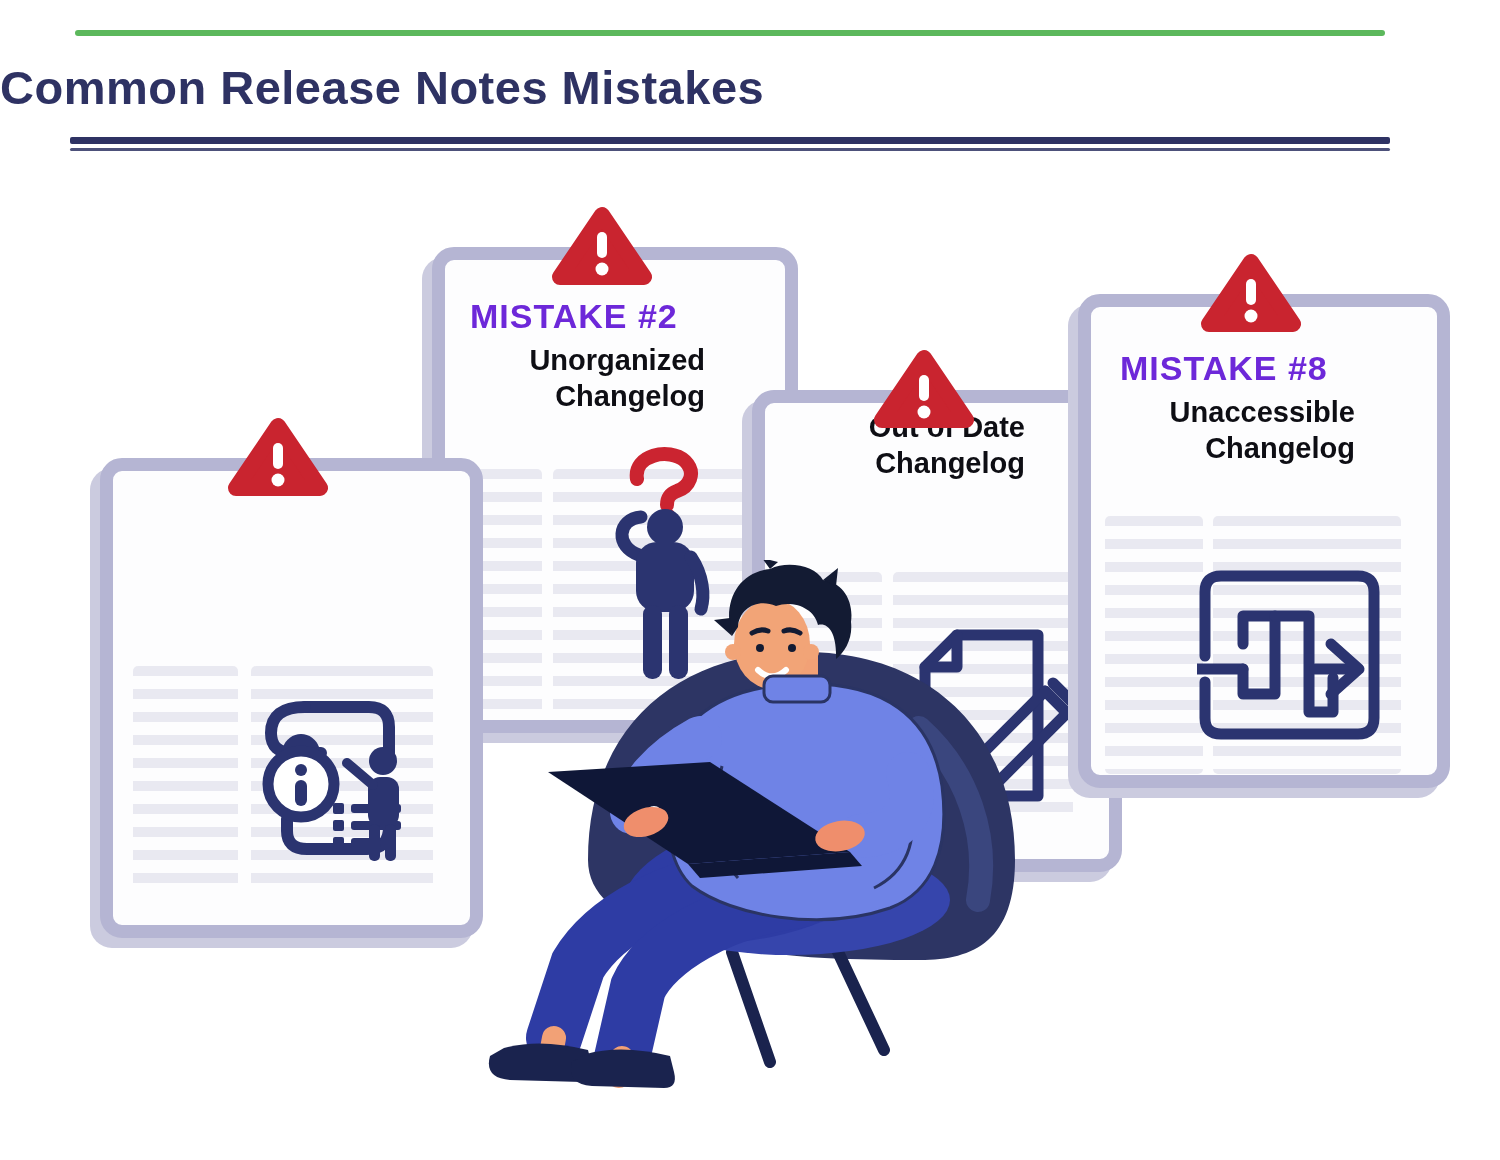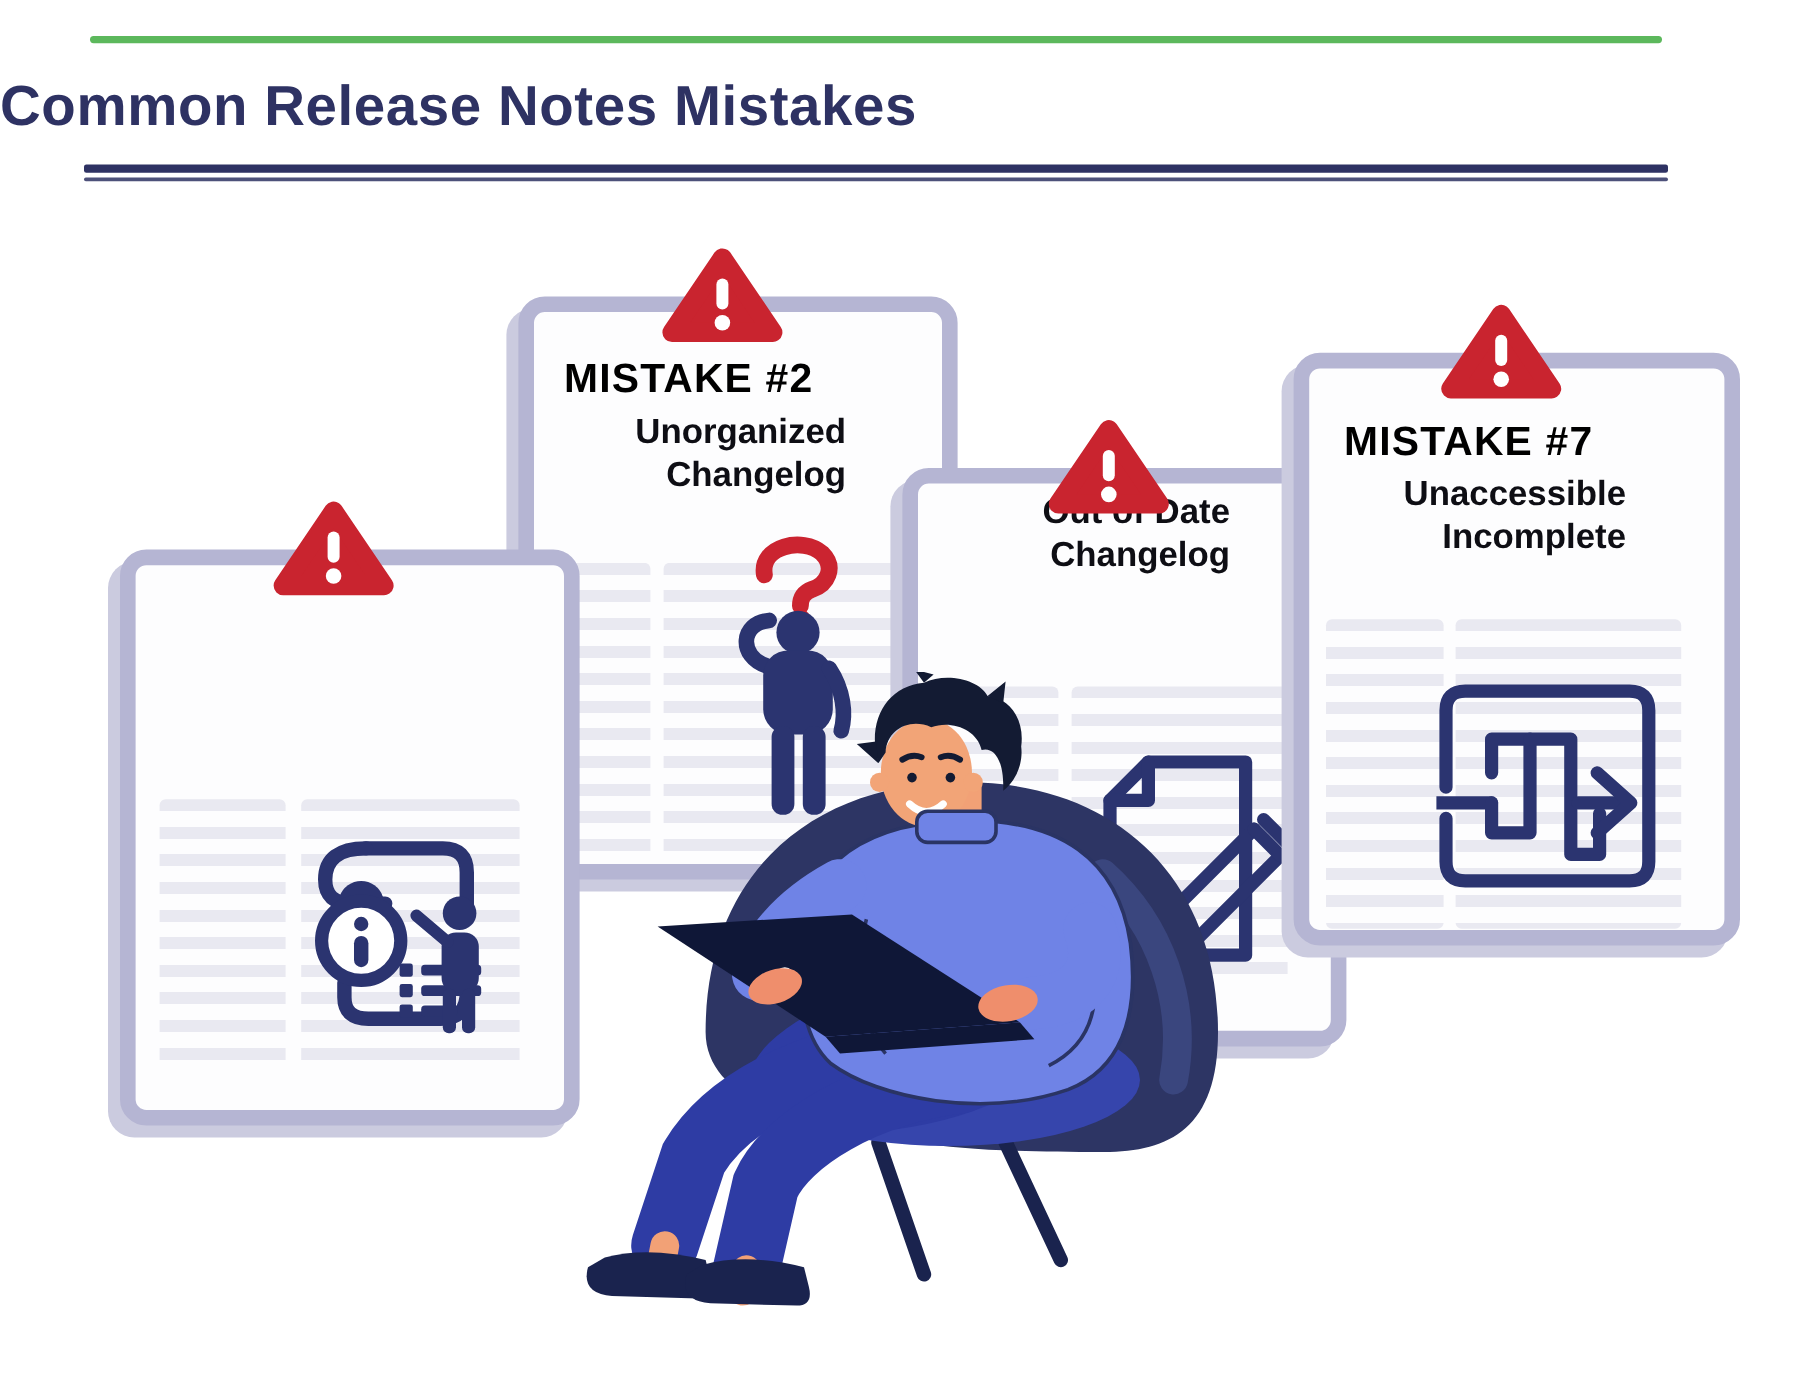--- a/index.html
+++ b/index.html
@@ -9,21 +9,21 @@
   .top-green-line{left:75px;top:30px;width:1310px;height:6px;background:#5CB85C;border-radius:3px;}
   .page-title{left:0;top:60px;width:1500px;font-size:47px;font-weight:800;
     color:#2E3263;letter-spacing:.5px;margin:0;}
   .rule-wrap{left:70px;top:137px;width:1320px;}
   .rule-thick{height:7px;background:#2E3263;border-radius:2px;}
   .rule-thin{height:3px;background:#2E3263;opacity:.85;margin-top:4px;border-radius:2px;}
   
   .card{position:absolute;background:#FDFDFE;border:13px solid #B5B5D3;border-radius:22px;
     box-shadow:-10px 10px 0 #CBCBDF;}
   .card-inner{position:relative;width:100%;height:100%;}
-  .m-label{color:#000000;font-size:34px;font-weight:800;letter-spacing:1px;margin:0;}
+  .m-label{color:#6d28d9;font-size:34px;font-weight:800;letter-spacing:1px;margin:0;}
   .m-desc{color:#0E0E14;font-size:29px;font-weight:700;line-height:1.24;margin:7px 0 0 0;max-width:235px;text-align:right;}
   .skel{position:absolute;background:repeating-linear-gradient(to bottom,#E9E9F1 0 10px,rgba(255,255,255,0) 10px 23px);
     border-radius:5px;}
   .tri{position:absolute;z-index:7;}
   svg{display:block;}
 </style>
 </head>
 <body>
 
 <div class="abs top-green-line"></div>
@@ -57,22 +57,22 @@
         <path d="M148,58 L170,80"></path>
       </g>
       <path d="M70,136 L54,172 L92,158 Z" fill="none" stroke="#2B3470" stroke-width="9" stroke-linejoin="round"></path>
       <path d="M60,158 L57,166 L66,163 Z" fill="#2B3470"></path>
     </svg>
   </div>
 </div>
 
 <div class="card" style="left:1078px;top:294px;width:346px;height:468px;z-index:3">
   <div class="card-inner">
-    <h3 class="m-label" style="margin:42px 0 0 29px">MISTAKE #7</h3>
-    <p class="m-desc" style="margin-left:29px">Unaccessible Incomplete</p>
+    <h3 class="m-label" style="margin:42px 0 0 29px">MISTAKE #8</h3>
+    <p class="m-desc" style="margin-left:29px">Unaccessible Changelog</p>
     <div class="skel" style="left:14px;top:167px;width:98px;height:258px"></div>
     <div class="skel" style="left:122px;top:167px;width:188px;height:258px"></div>
     <svg style="position:absolute;left:106px;top:211px" width="185" height="190" viewBox="0 0 185 190">
       <g fill="none" stroke="#2B3470" stroke-width="11" stroke-linejoin="round" stroke-linecap="round">
         <path d="M8,96 V32 Q8,16 24,16 H161 Q177,16 177,32 V158 Q177,174 161,174 H24 Q8,174 8,158 V122"></path>
         <path d="M0,109 H46"></path>
         <path d="M46,109 V134 H78 V56 H46 V84"></path>
         <path d="M78,56 H112 V152 H136 V118"></path>
         <path d="M118,109 H152"></path>
         <path d="M134,84 L162,109 L134,134"></path>

